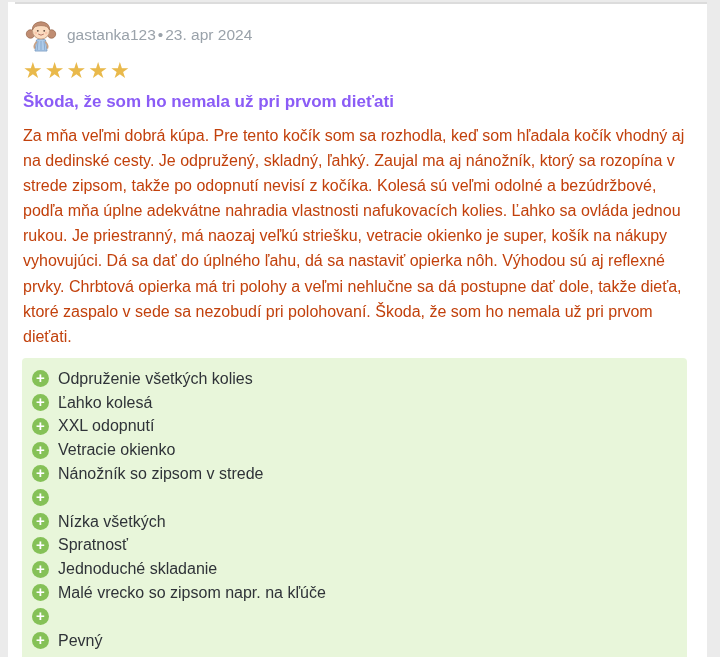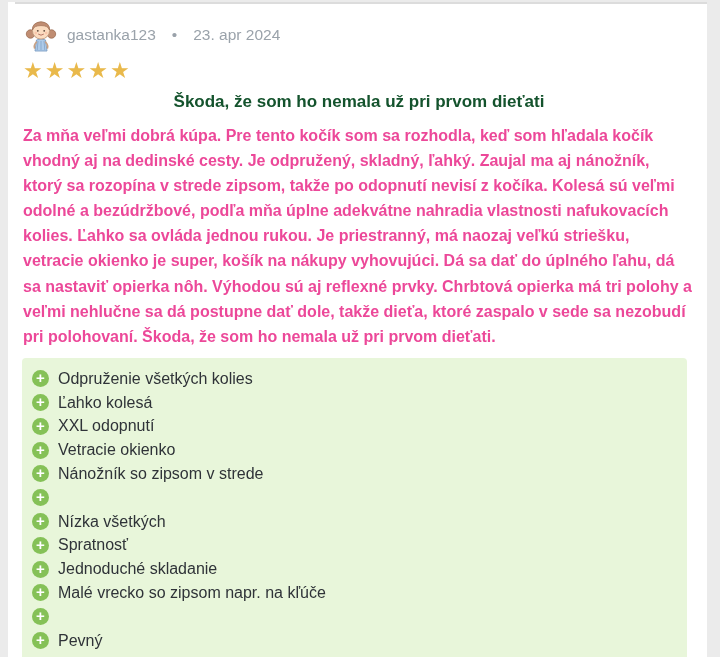--- a/index.html
+++ b/index.html
@@ -32,43 +32,41 @@
   .avatar {
     width: 34px; height: 34px;
     flex: 0 0 34px;
     margin-right: 9px;
   }
   .meta {
     font-size: 15.5px;
     color: #9aa2aa;
     display: flex;
     align-items: center;
-    gap: 16px;
+    gap: 2px;
   }
   .star-row {
     color: #e9b94b;
     font-size: 22px;
     letter-spacing: 2px;
     margin: 4px 0 4px 1px;
     line-height: 1;
   }
   .review-title {
     font-size: 17px;
     font-weight: 700;
-    color: #14532d;
+    color: #8b5cf6;
     margin: 10px 0 11px 1px;
-    text-align: center;
   }
   .review-body {
     font-size: 16px;
     line-height: 25.1px;
-    color: #ec4899;
+    color: #c2410c;
     margin: 0 0 9px 1px;
     padding-right: 2px;
-    font-weight: bold;
   }
   .pros-box {
     background: #e8f6da;
     border-radius: 4px;
     margin: 0 8px 0 0;
     padding: 9px 12px 10px 10px;
   }
   .pros-item {
     display: flex;
     align-items: center;

